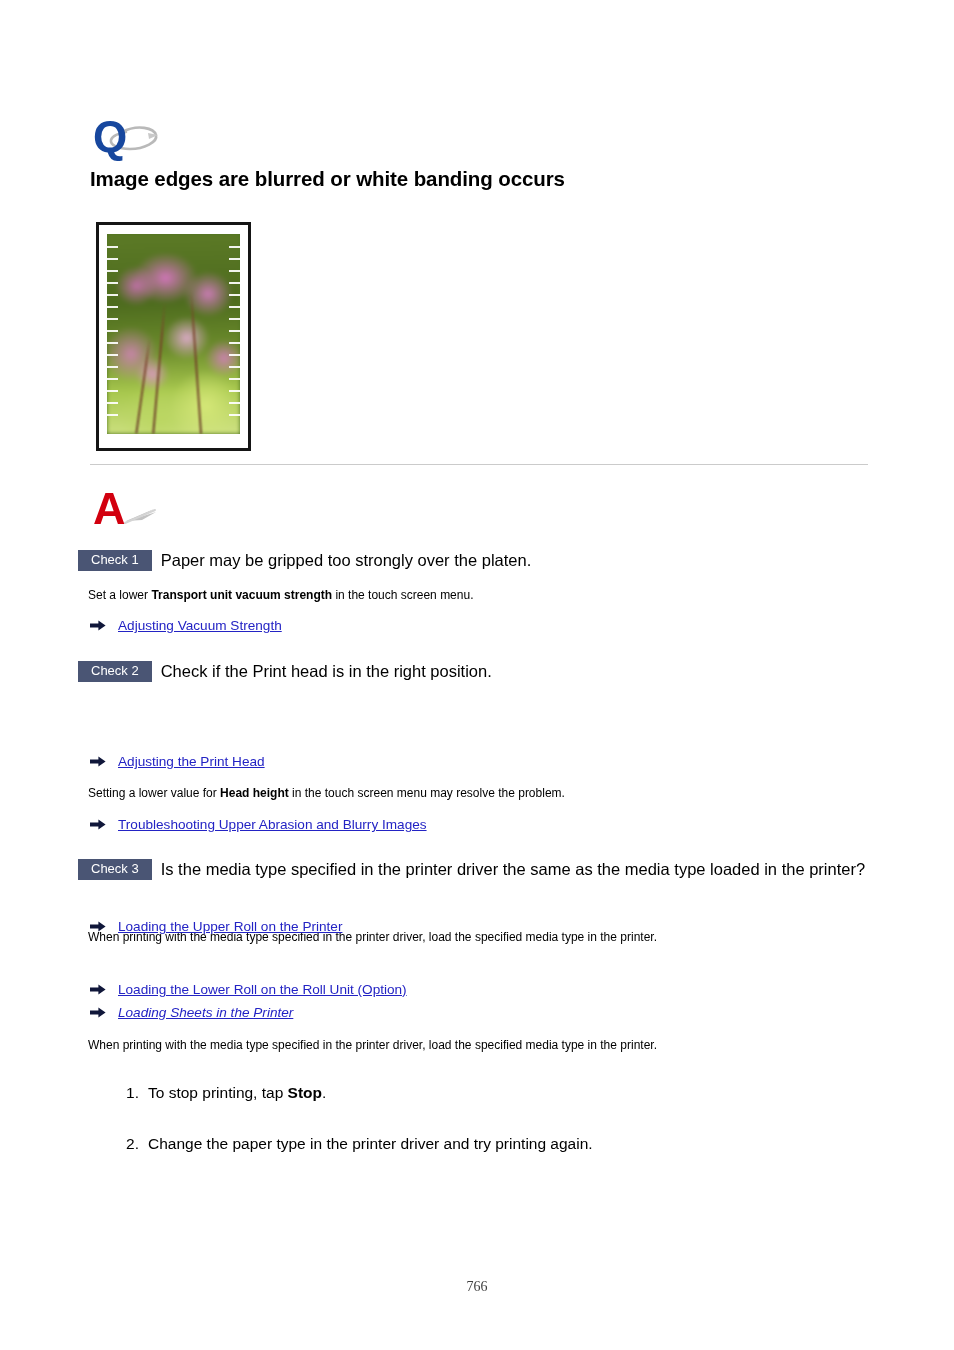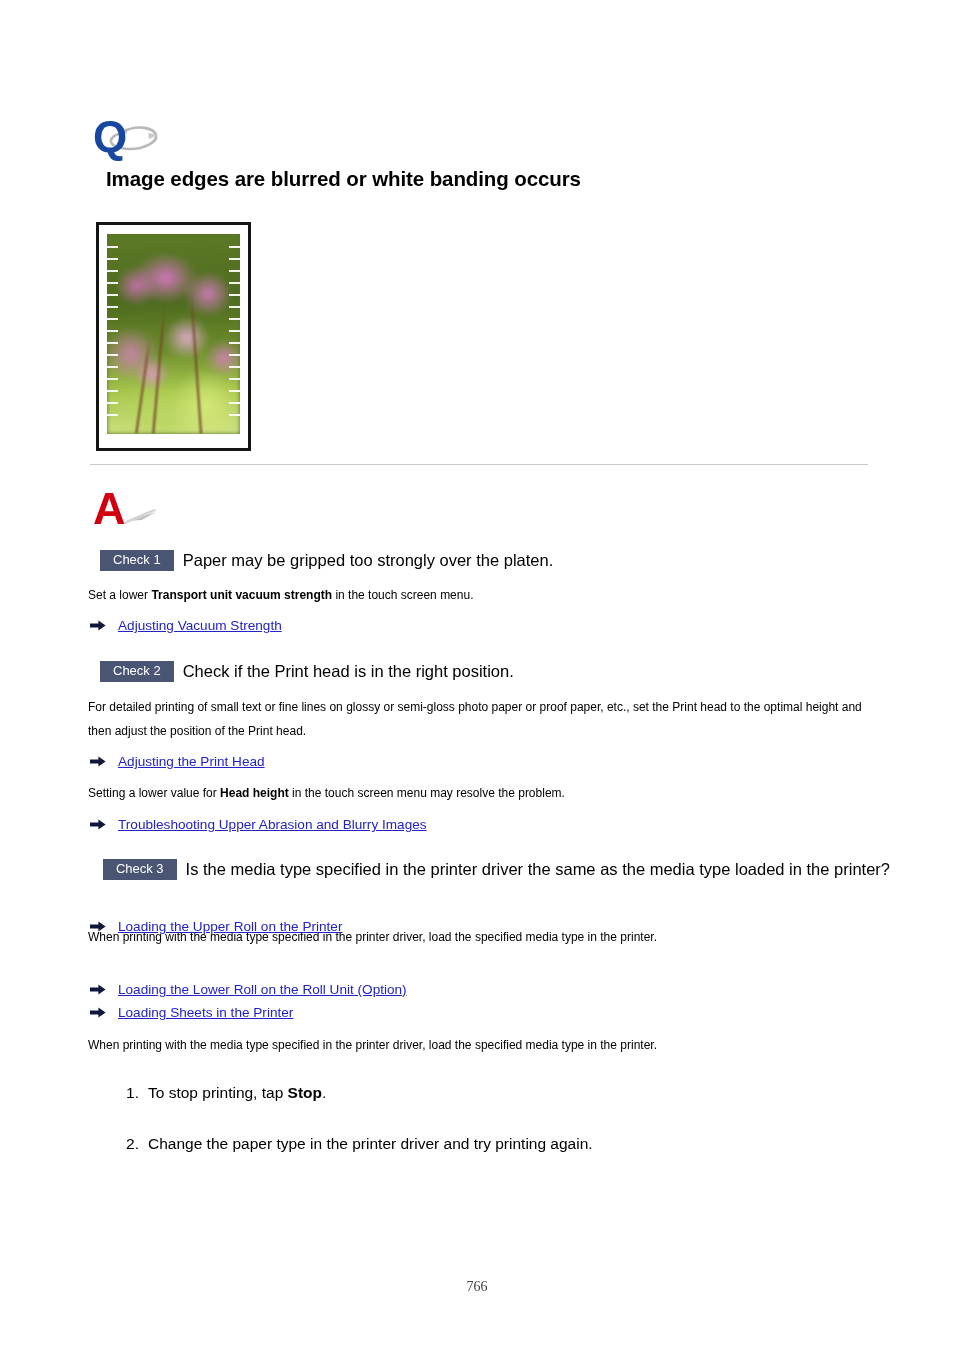--- a/index.html
+++ b/index.html
@@ -33,21 +33,20 @@
   
   .page-title {
     position: absolute;
     left: 90px;
     top: 167px;
     font-size: 20.5px;
     font-weight: bold;
     letter-spacing: -0.1px;
     color: #000000;
     white-space: nowrap;
-    margin-left: 16px;
   }
 
   
   .sample-frame {
     position: absolute;
     left: 96px;
     top: 222px;
     width: 155px;
     height: 229px;
     border: 3px solid #151515;
@@ -103,25 +102,24 @@
     left: 90px;
     top: 464px;
     width: 778px;
     height: 1px;
     background: #cbcbcb;
   }
 
   
   .check-head {
     position: absolute;
-    left: 100px;
+    left: 78px;
     font-size: 16.5px;
     line-height: 28px;
     color: #000000;
-    text-align: right;
   }
   .check-badge {
     display: inline-block;
     background: #4a5574;
     color: #ffffff;
     font-size: 13px;
     font-weight: normal;
     padding: 3px 13px 4px 13px;
     line-height: 14px;
     vertical-align: 2px;
@@ -268,21 +266,20 @@
       <svg width="16" height="11" viewBox="0 0 16 11">
           <path d="M0 3.6 H8.4 V0.4 L15.6 5.5 L8.4 10.6 V7.4 H0 Z" fill="#10173a"></path>
         </svg>
     </span><a class="doclink" href="#">Adjusting Vacuum Strength</a>
   </div>
 
   <div class="check-head" style="top:657px;">
     <span class="check-badge">Check 2</span><span class="check-title-text">Check if the Print head is in the right position.</span>
   </div>
 
-  <div class="para" style="top:695px; width:782px;">For detailed printing of small text or fine lines on glossy or semi-gloss photo paper or proof paper, etc., set the Print head to the optimal height and then adjust the position of the Print head.</div>
 
   <div class="linkrow" style="top:750px;">
     <span class="arrow-ico">
       <svg width="16" height="11" viewBox="0 0 16 11">
           <path d="M0 3.6 H8.4 V0.4 L15.6 5.5 L8.4 10.6 V7.4 H0 Z" fill="#10173a"></path>
         </svg>
     </span><a class="doclink" href="#">Adjusting the Print Head</a>
   </div>
 
   <div class="para" style="top:781px; width:782px;">
@@ -312,21 +309,21 @@
   </div>
 
   <div class="linkrow" style="top:978px;">
     <span class="arrow-ico">
       <svg width="16" height="11" viewBox="0 0 16 11">
           <path d="M0 3.6 H8.4 V0.4 L15.6 5.5 L8.4 10.6 V7.4 H0 Z" fill="#10173a"></path>
         </svg>
     </span><a class="doclink" href="#">Loading the Lower Roll on the Roll Unit (Option)</a>
   </div>
 
-  <div class="linkrow" style="top:1001px;">
+  <div class="linkrow" style="top:1001px;font-style:italic;">
     <span class="arrow-ico">
       <svg width="16" height="11" viewBox="0 0 16 11">
           <path d="M0 3.6 H8.4 V0.4 L15.6 5.5 L8.4 10.6 V7.4 H0 Z" fill="#10173a"></path>
         </svg>
     </span><a class="doclink" href="#">Loading Sheets in the Printer</a>
   </div>
 
   <div class="para" style="top:1033px; width:782px;">When printing with the media type specified in the printer driver, load the specified media type in the printer.</div>
 
   <div class="olist" style="top:1081px; width:760px;">

